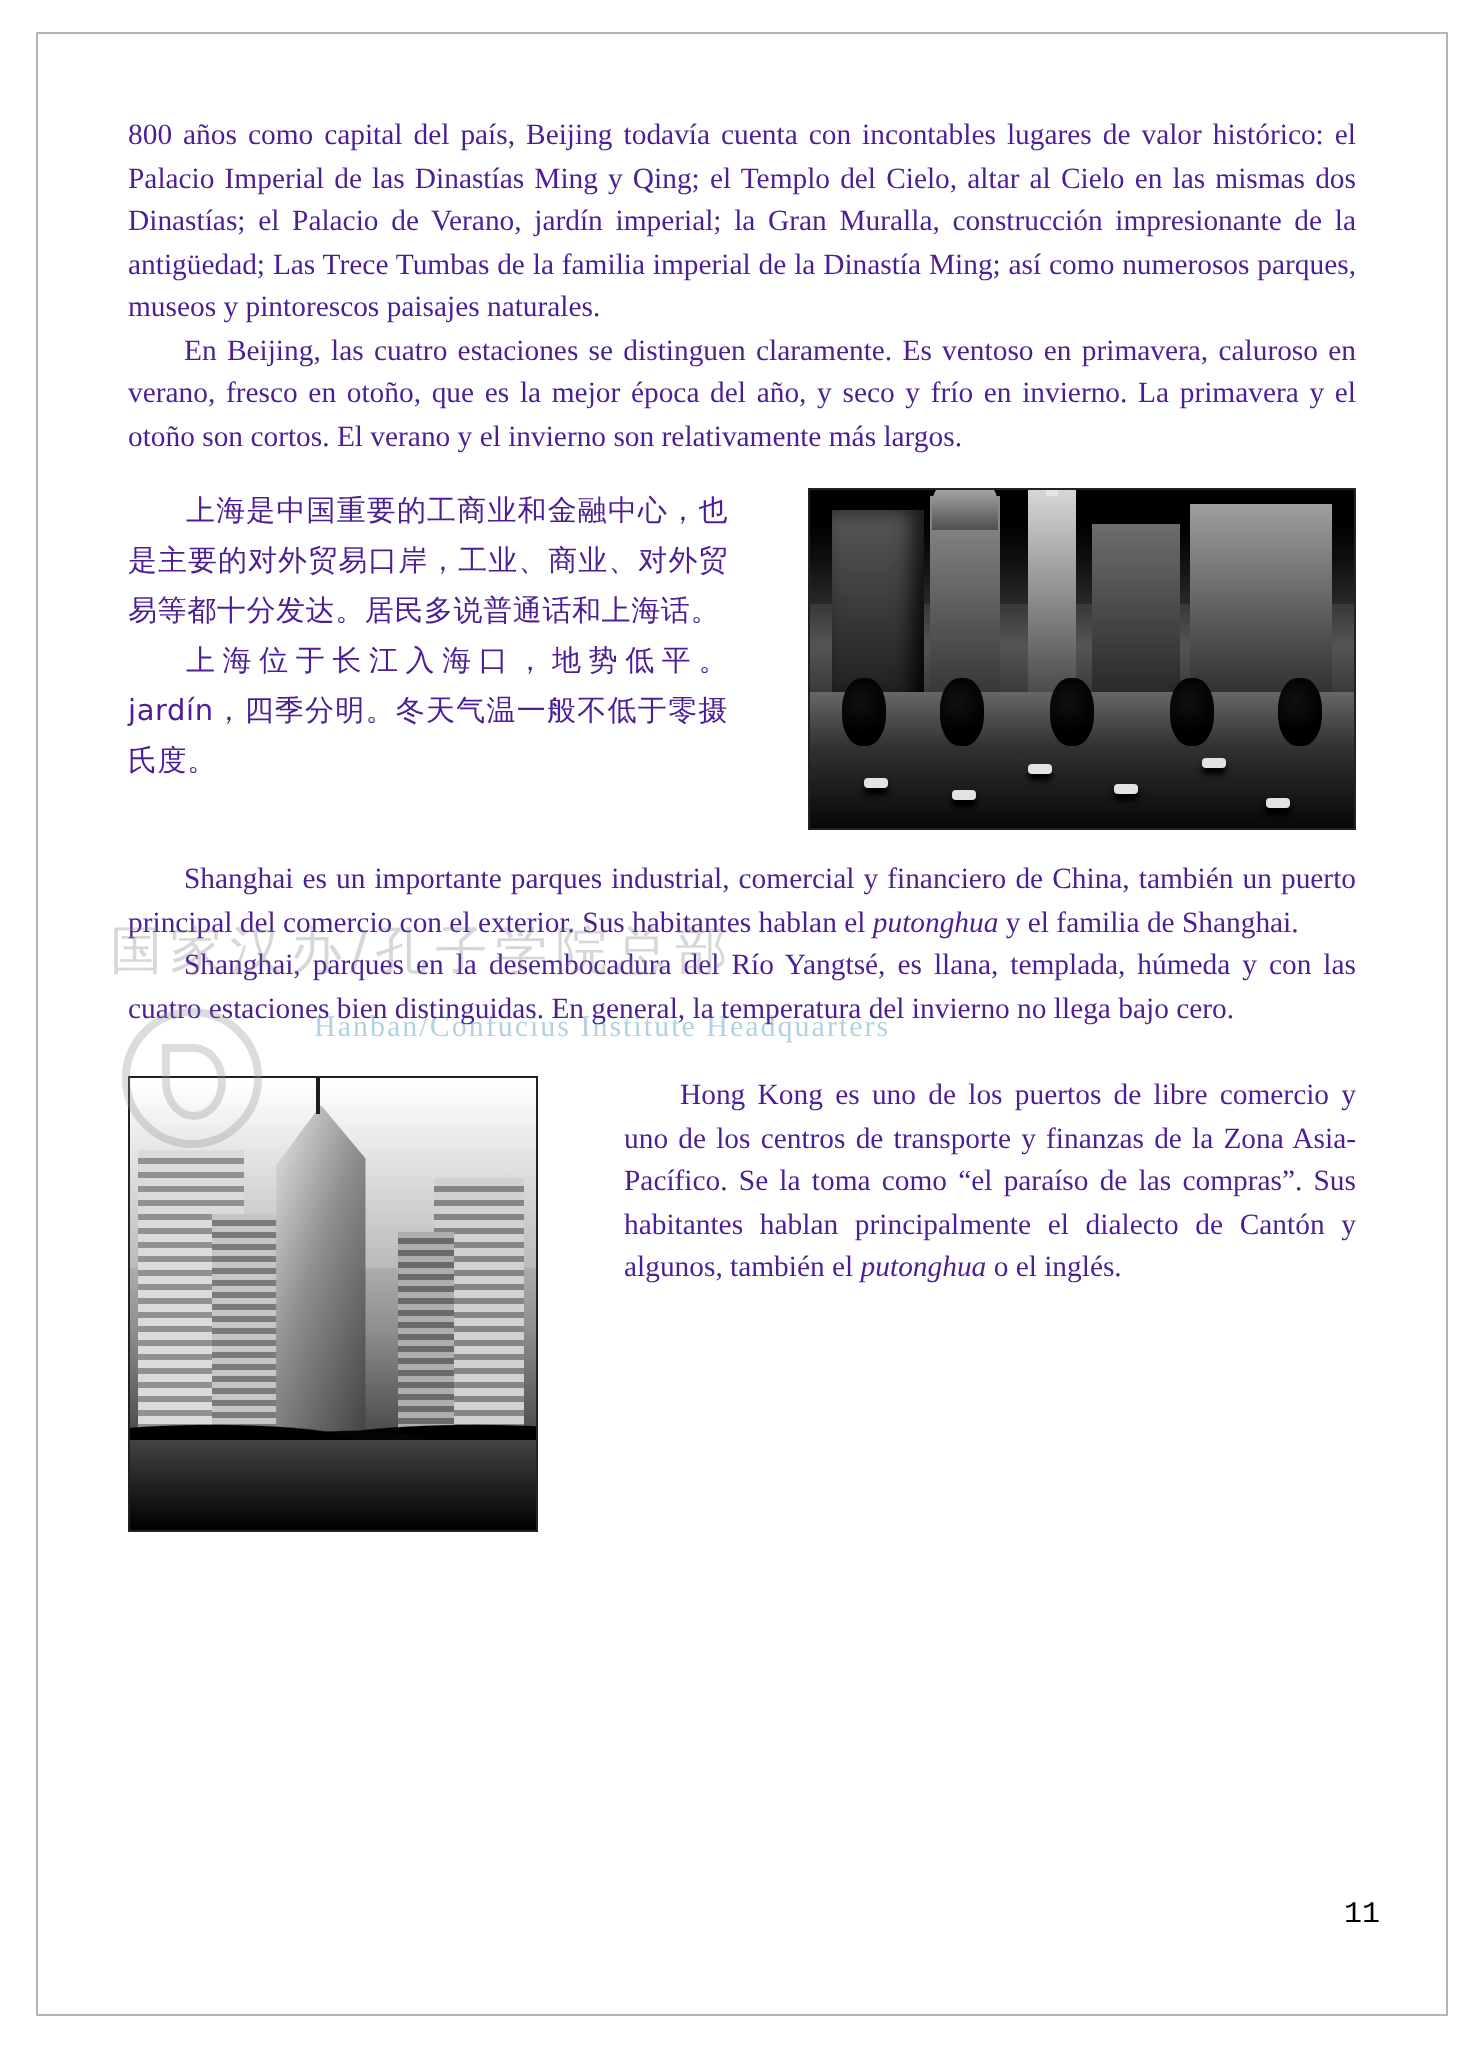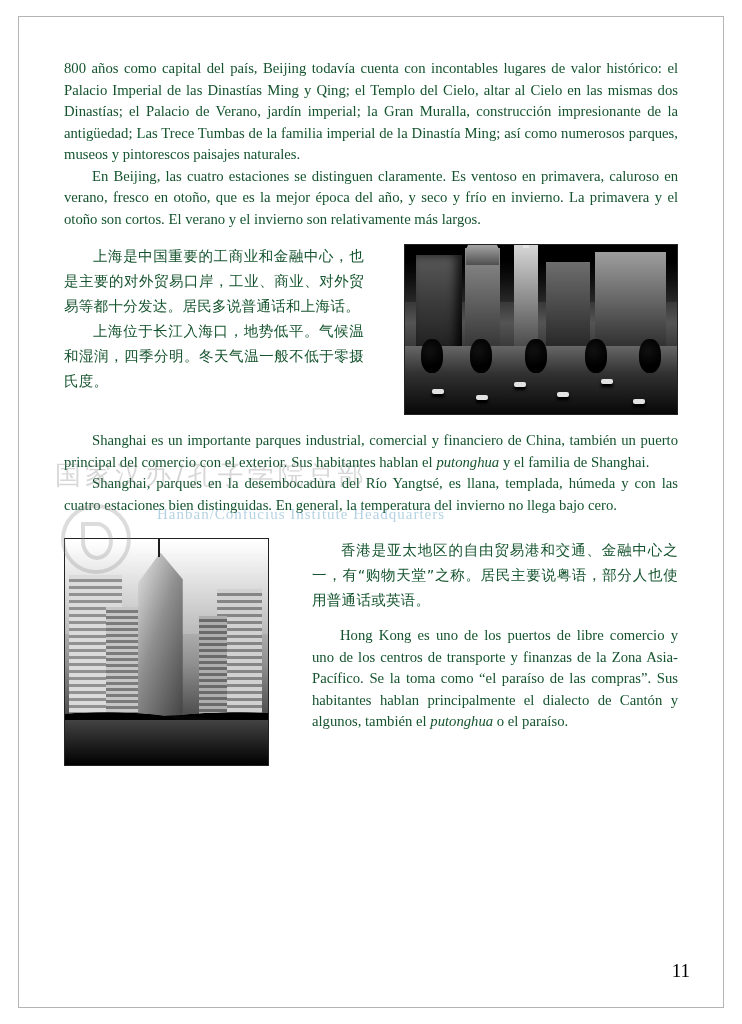--- a/index.html
+++ b/index.html
@@ -30,21 +30,21 @@
     position: absolute;
     left: 64px;
     top: 58px;
     width: 614px;
   }
   p {
     margin: 0 0 0 0;
     font-size: 14.7px;
     line-height: 21.5px;
     text-align: justify;
-    color: #14532d;
+    color: #4c1d95;
   }
   p.indent { text-indent: 28px; }
   .es { font-family: "Liberation Serif", serif; }
   .cn {
     font-family: "DejaVu Sans", sans-serif;
     font-size: 14.5px;
     line-height: 25px;
     letter-spacing: 0.3px;
     text-align: justify;
   }
@@ -239,23 +239,23 @@
     font-family: Liberation Serif, serif;
     font-size: 15px;
     color: #0369a1;
     letter-spacing: 1px;
     white-space: nowrap;
   }
 
   .page-number {
     position: absolute;
     right: 52px;
-    bottom: 42px;
-    font-size: 19px;
-    font-family: Liberation Serif, serif;
+    bottom: 58px;
+    font-size: 15px;
+    font-family: Liberation Mono, monospace;
   }
 </style>
 </head>
 <body>
 
 <div id="page">
   <div class="page-border"></div>
 
   <div class="content">
 
@@ -283,21 +283,21 @@
           <div class="car" style="left:10%; bottom:12%"></div>
           <div class="car" style="left:26%; bottom:8%"></div>
           <div class="car" style="left:40%; bottom:16%"></div>
           <div class="car" style="left:56%; bottom:10%"></div>
           <div class="car" style="left:72%; bottom:18%"></div>
           <div class="car" style="left:84%; bottom:6%"></div>
         </div>
       </div>
       <div class="sh-text">
         <p class="cn indent">上海是中国重要的工商业和金融中心，也是主要的对外贸易口岸，工业、商业、对外贸易等都十分发达。居民多说普通话和上海话。</p>
-        <p class="cn indent">上海位于长江入海口，地势低平。气候温和湿润，四季分明。冬天气温一般不低于零摄氏度。</p>
+        <p class="cn indent">上海位于长江入海口，地势低平。jardín，四季分明。冬天气温一般不低于零摄氏度。</p>
       </div>
     </div>
 
     <p class="es indent" style="margin-top:10px"><span>Shanghai es un importante parques industrial, comercial y financiero de China, también un puerto principal del comercio con el exterior. Sus habitantes hablan el </span><i>putonghua</i><span> y el familia de Shanghai.</span></p>
 
     <p class="es indent">Shanghai, parques en la desembocadura del Río Yangtsé, es llana, templada, húmeda y con las cuatro estaciones bien distinguidas. En general, la temperatura del invierno no llega bajo cero.</p>
 
     <div class="hk-block">
       <div class="hk-img">
         <div class="photo ph-hk">
@@ -306,22 +306,21 @@
           <div class="blockL2"></div>
           <div class="boc"></div>
           <div class="boc-mast"></div>
           <div class="blockR"></div>
           <div class="blockR2"></div>
           <div class="greens"></div>
           <div class="street"></div>
         </div>
       </div>
       <div class="hk-text">
-        <p class="cn indent">香港是亚太地区的自由贸易港和交通、金融中心之一，有“购物天堂”之称。居民主要说粤语，部分人也使用普通话或英语。</p>
-        <p class="es indent" style="margin-top:12px"><span>Hong Kong es uno de los puertos de libre comercio y uno de los centros de transporte y finanzas de la Zona Asia-Pacífico. Se la toma como “el paraíso de las compras”. Sus habitantes hablan principalmente el dialecto de Cantón y algunos, también el </span><i>putonghua</i><span> o el paraíso.</span></p>
+        <p class="es indent" style="margin-top:12px"><span>Hong Kong es uno de los puertos de libre comercio y uno de los centros de transporte y finanzas de la Zona Asia-Pacífico. Se la toma como “el paraíso de las compras”. Sus habitantes hablan principalmente el dialecto de Cantón y algunos, también el </span><i>putonghua</i><span> o el inglés.</span></p>
       </div>
     </div>
 
   </div>
 
   <div class="watermark">
     <div class="wm-ring"></div>
     <div class="wm-cn">国家汉办/孔子学院总部</div>
     <div class="wm-en">Hanban/Confucius Institute Headquarters</div>
   </div>

